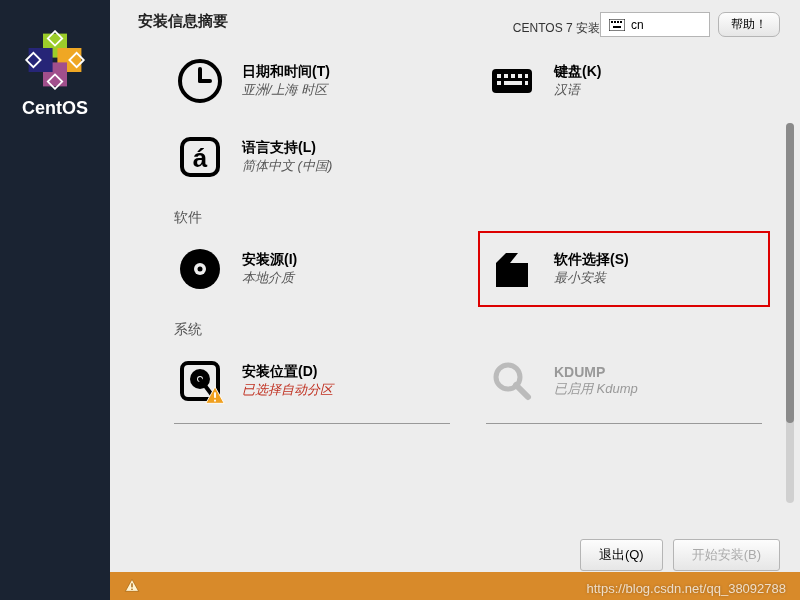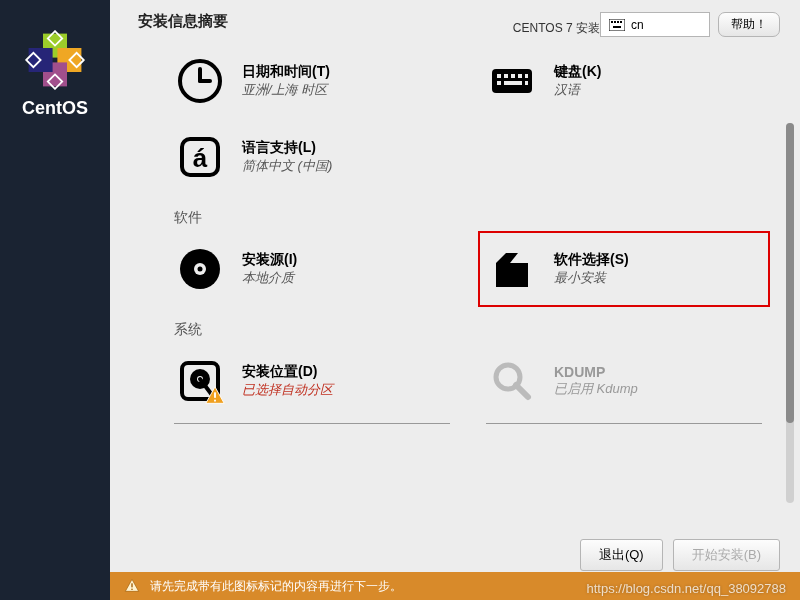--- a/index.html
+++ b/index.html
@@ -239,16 +239,15 @@
     </div>
   </div>
 </div>
 
 <div class="warnbar">
   <svg width="16" height="16" viewBox="0 0 24 24">
       <path d="M12 2 L22 20 L2 20 Z" fill="#fff3d0" stroke="#a05a00"></path>
       <rect x="11" y="8" width="2" height="6" fill="#a05a00"></rect>
       <rect x="11" y="16" width="2" height="2" fill="#a05a00"></rect>
     </svg>
-  <span class="warnbar-text">请先完成带有此图标标记的内容再进行下一步。</span>
 </div>
 
 <div class="watermark">https://blog.csdn.net/qq_38092788</div>
 
 </body></html>

